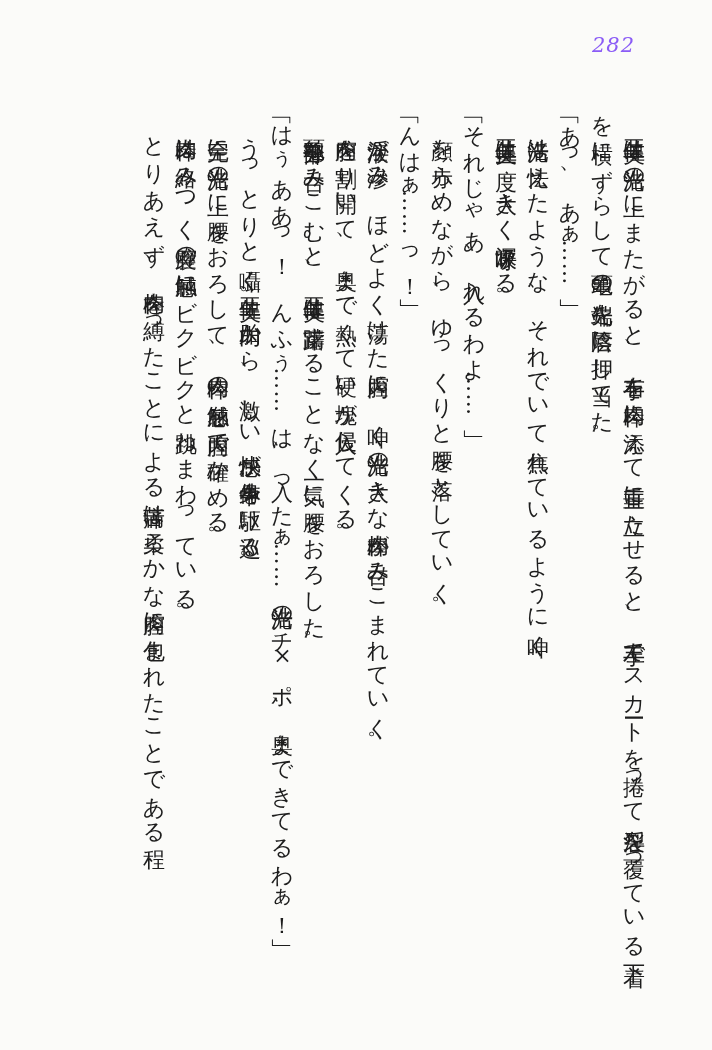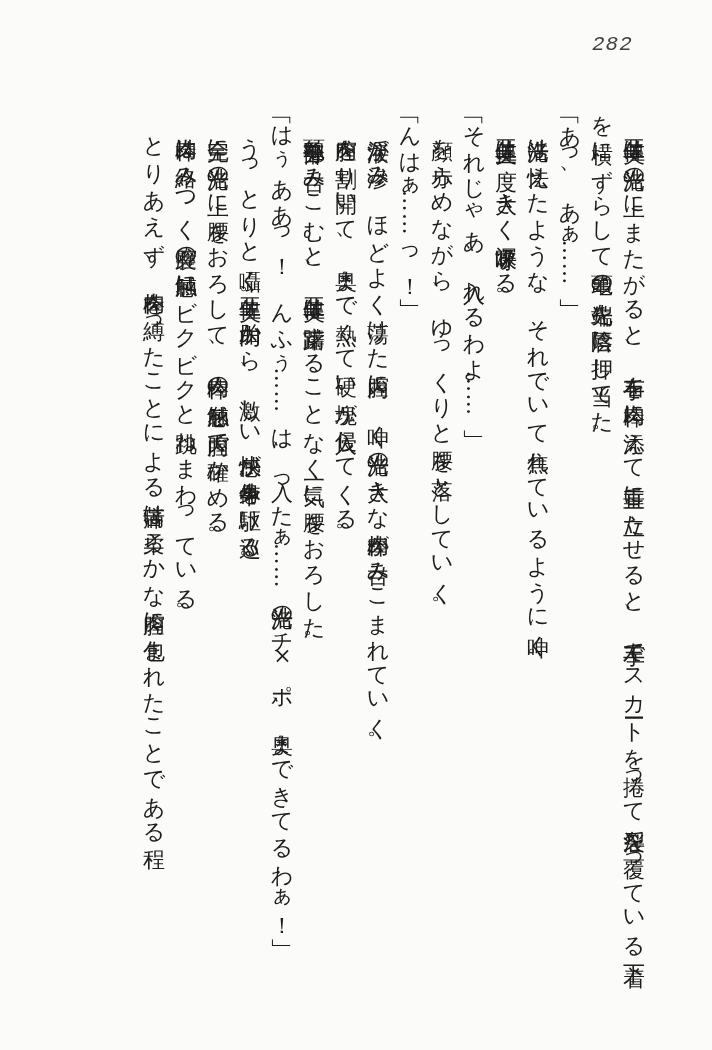--- a/index.html
+++ b/index.html
@@ -18,22 +18,21 @@
     background: #fbfbf9;
     color: #1d1d1d;
   }
   .page-number {
     position: absolute;
     top: 33px;
     left: 592px;
     font-size: 21px;
     font-style: italic;
     letter-spacing: 1px;
-    color: #404040;
-    font-family: Liberation Mono, monospace;
+    color: #8b5cf6;
   }
   .text-block {
     position: absolute;
     top: 100px;
     right: 62px;
     height: 851px;
     width: 560px;
     writing-mode: vertical-rl;
     text-orientation: mixed;
     font-size: 22px;

